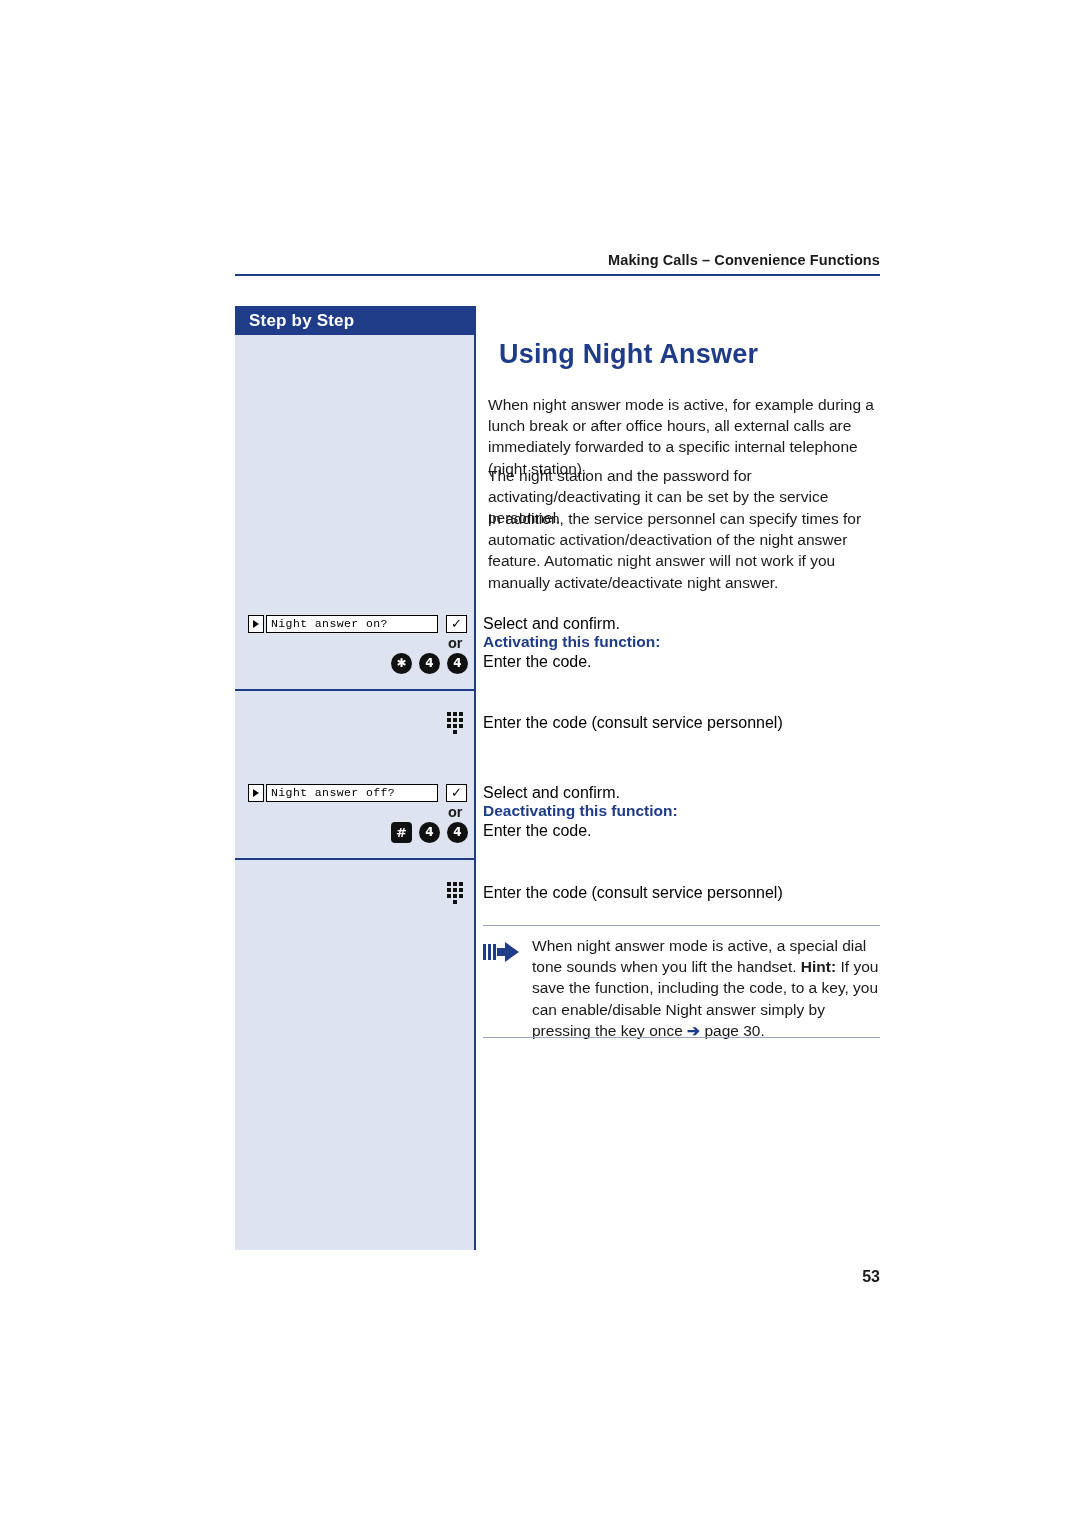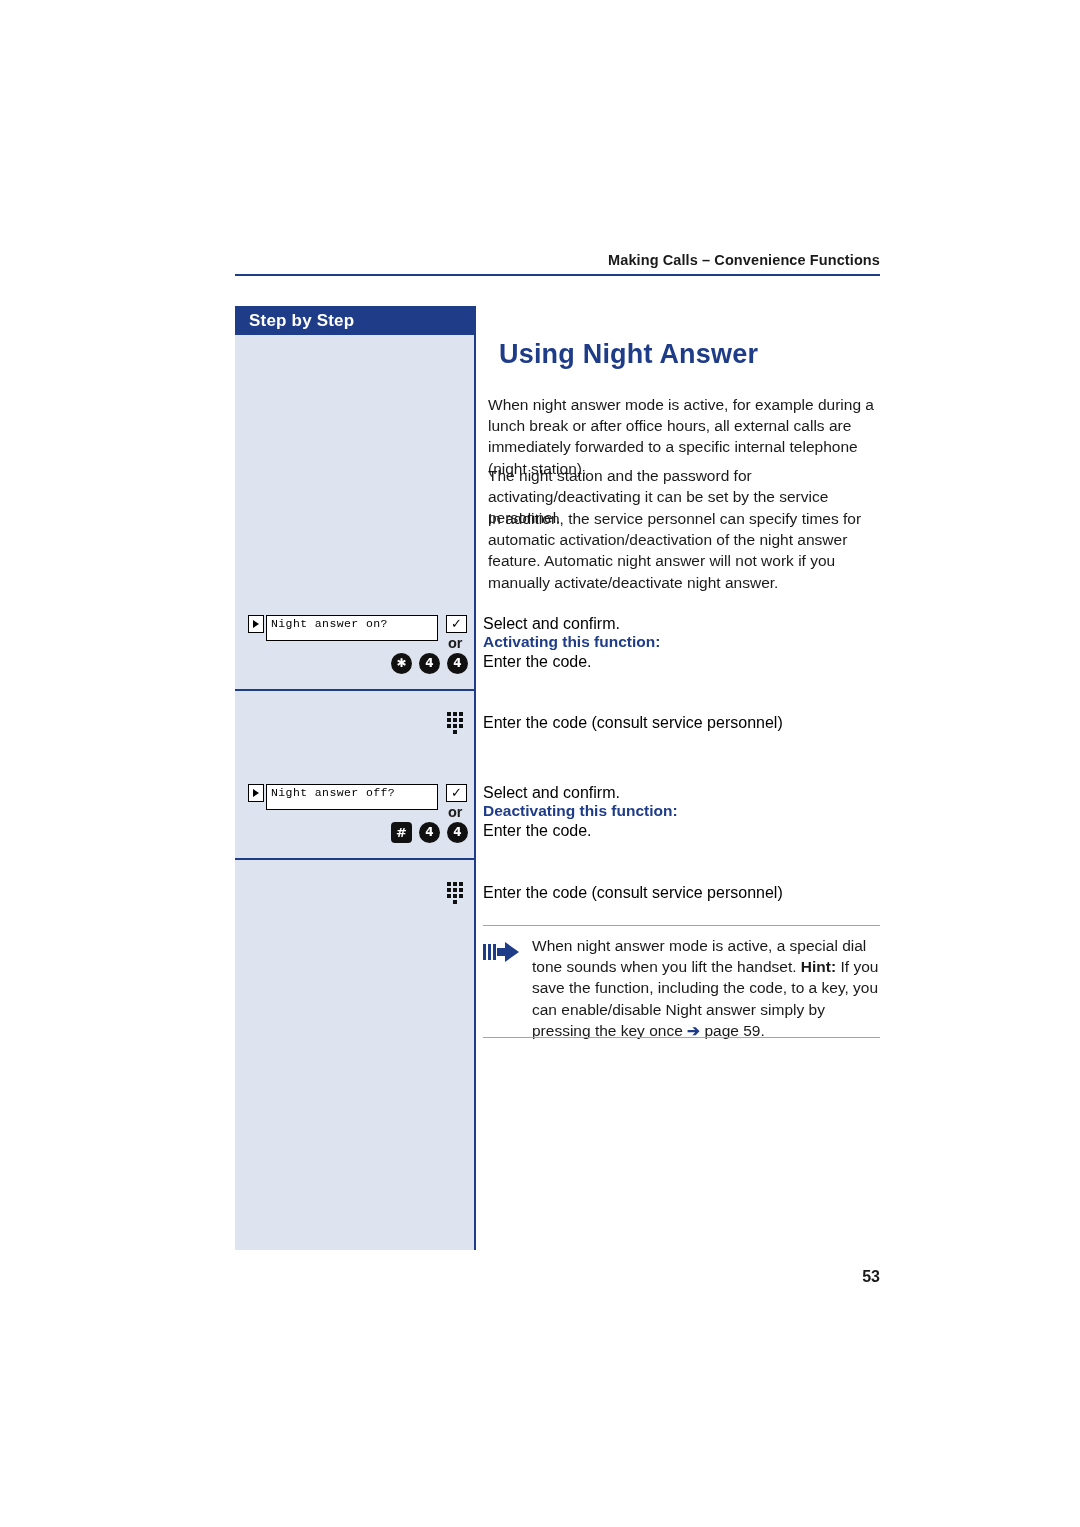--- a/index.html
+++ b/index.html
@@ -118,21 +118,21 @@
     content: "";
     position: absolute;
     left: 4px; top: 4px;
     border-left: 6px solid #000000;
     border-top: 4px solid transparent;
     border-bottom: 4px solid transparent;
   }
   .disp-field {
     position: absolute;
     left: 18px; top: 0;
-    width: 172px; height: 26px;
+    width: 172px; height: 18px;
     background: #ffffff;
     border: 1px solid #000000;
     box-sizing: border-box;
     font-family: "Liberation Mono", monospace;
     font-size: 11.5px;
     line-height: 16px;
     padding-left: 4px;
     color: #000000;
     letter-spacing: 0.4px;
   }
@@ -337,19 +337,19 @@
   <div class="hint-rule" style="top:925px"></div>
   <div class="hint-arrow">
     <span class="bar" style="left:0px;"></span>
     <span class="bar" style="left:5px;"></span>
     <span class="bar" style="left:10px;"></span>
     <span class="stem"></span>
     <span class="tri"></span>
   </div>
   <div class="hint-text">
     <span>When night answer mode is active, a special dial tone sounds when you lift the handset.</span>
-    <b>Hint:</b><span> If you save the function, including the code, to a key, you can enable/disable Night answer simply by pressing the key once </span><span style="color:#1f3c88;font-weight:bold;">➔</span><span> page 59.</span>
+    <b>Hint:</b><span> If you save the function, including the code, to a key, you can enable/disable Night answer simply by pressing the key once </span><span style="color:#1f3c88;font-weight:bold;">➔</span><span> page 30.</span>
   </div>
   <div class="hint-rule" style="top:1037px"></div>
 
   <div class="page-num">53</div>
 
 </div>
 
 </body></html>

